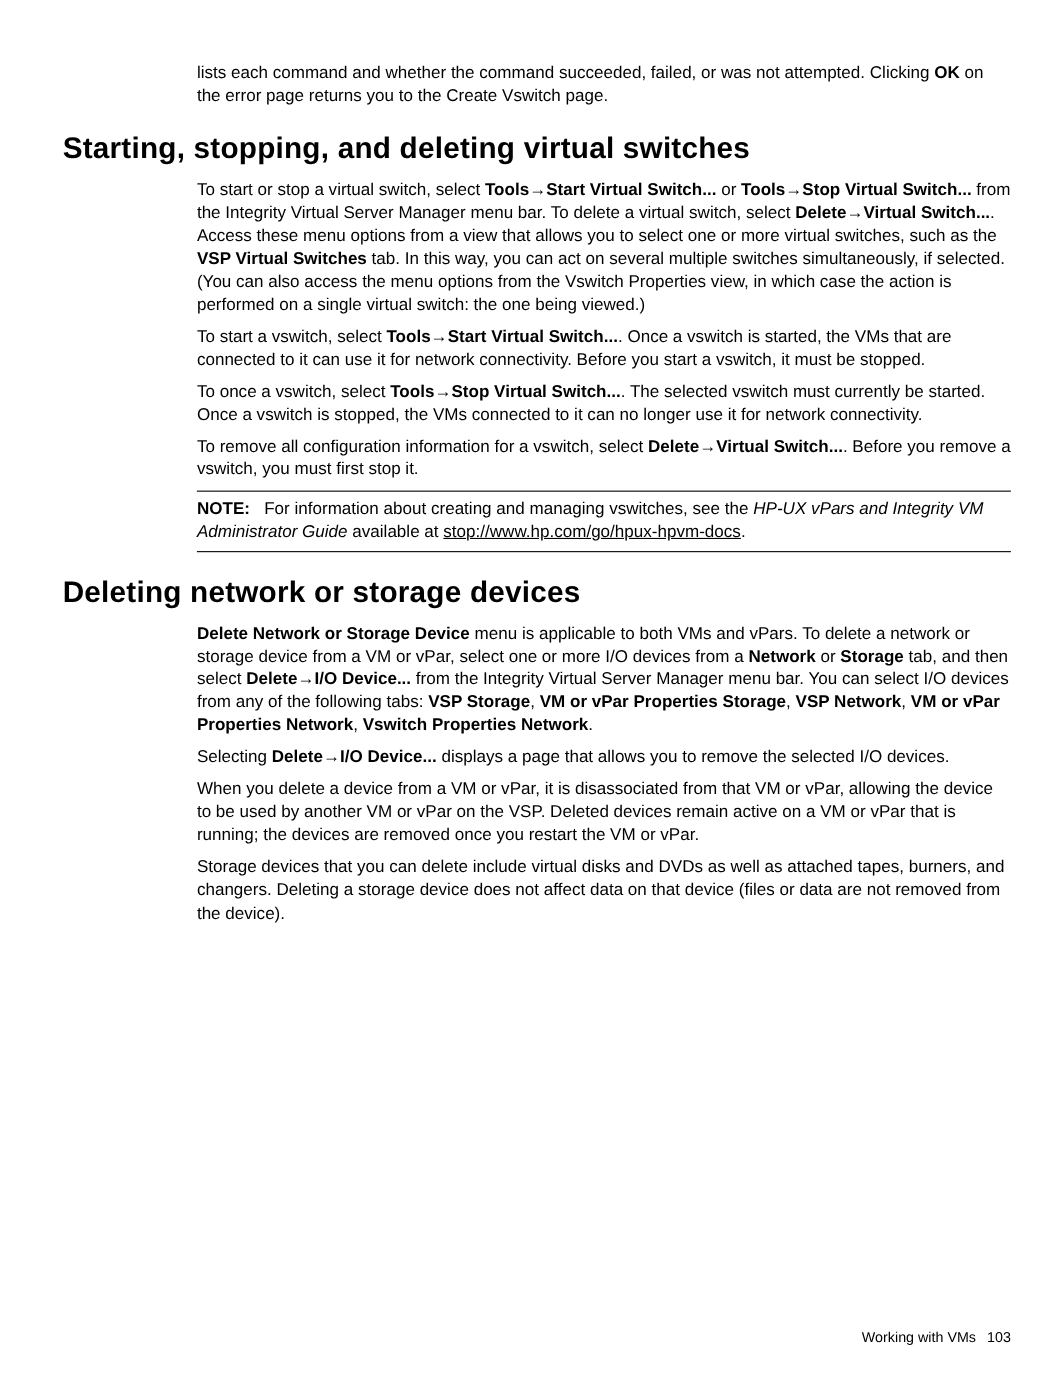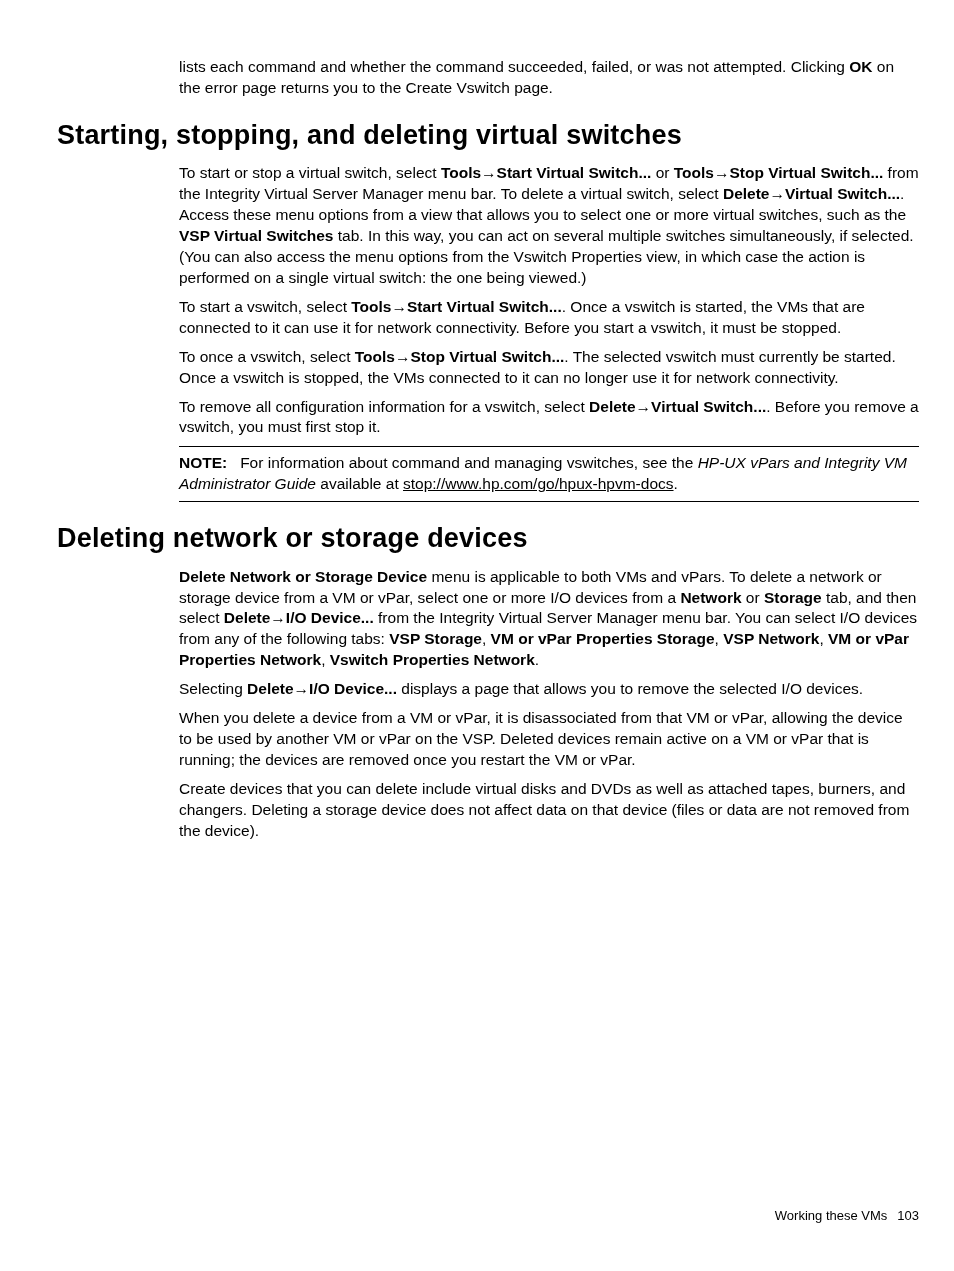--- a/index.html
+++ b/index.html
@@ -83,38 +83,38 @@
     <p>
       <span>To once a vswitch, select </span><span class="bold">Tools</span><span class="arrow">→</span><span class="bold">Stop Virtual Switch...</span><span>. The selected vswitch must currently be started. Once a vswitch is stopped, the VMs connected to it can no longer use it for network connectivity.</span>
     </p>
 
     <p>
       <span>To remove all configuration information for a vswitch, select </span><span class="bold">Delete</span><span class="arrow">→</span><span class="bold">Virtual Switch...</span><span>. Before you remove a vswitch, you must first stop it.</span>
     </p>
 
     <div class="note-box">
       <p style="margin:0">
-        <span class="bold">NOTE:</span>&nbsp;&nbsp;&nbsp;<span>For information about command and managing vswitches, see the </span><span class="italic">HP-UX vPars and Integrity VM Administrator Guide</span><span> available at </span><a class="doc-link">stop://www.hp.com/go/hpux-hpvm-docs</a><span>.</span>
+        <span class="bold">NOTE:</span>&nbsp;&nbsp;&nbsp;<span>For information about creating and managing vswitches, see the </span><span class="italic">HP-UX vPars and Integrity VM Administrator Guide</span><span> available at </span><a class="doc-link">stop://www.hp.com/go/hpux-hpvm-docs</a><span>.</span>
       </p>
     </div>
   </div>
 
   <h2>Deleting network or storage devices</h2>
 
   <div class="body-text">
     <p>
       <span class="bold">Delete Network or Storage Device</span><span> menu is applicable to both VMs and vPars. To delete a network or storage device from a VM or vPar, select one or more I/O devices from a </span><span class="bold">Network</span><span> or </span><span class="bold">Storage</span><span> tab, and then select </span><span class="bold">Delete</span><span class="arrow">→</span><span class="bold">I/O Device...</span><span> from the Integrity Virtual Server Manager menu bar. You can select I/O devices from any of the following tabs: </span><span class="bold">VSP Storage</span><span>, </span><span class="bold">VM or vPar Properties Storage</span><span>, </span><span class="bold">VSP Network</span><span>, </span><span class="bold">VM or vPar Properties Network</span><span>, </span><span class="bold">Vswitch Properties Network</span><span>.</span>
     </p>
 
     <p>
       <span>Selecting </span><span class="bold">Delete</span><span class="arrow">→</span><span class="bold">I/O Device...</span><span> displays a page that allows you to remove the selected I/O devices.</span>
     </p>
 
     <p>When you delete a device from a VM or vPar, it is disassociated from that VM or vPar, allowing the device to be used by another VM or vPar on the VSP. Deleted devices remain active on a VM or vPar that is running; the devices are removed once you restart the VM or vPar.</p>
 
-    <p>Create devices that you can delete include virtual disks and DVDs as well as attached tapes, burners, and changers. Deleting a storage device does not affect data on that device (files or data are not removed from the device).</p>
+    <p>Storage devices that you can delete include virtual disks and DVDs as well as attached tapes, burners, and changers. Deleting a storage device does not affect data on that device (files or data are not removed from the device).</p>
   </div>
 
 </div>
 
 <div class="footer">
-  <span>Working these VMs</span><span class="pn">103</span>
+  <span>Working with VMs</span><span class="pn">103</span>
 </div>
 
 </body></html>

